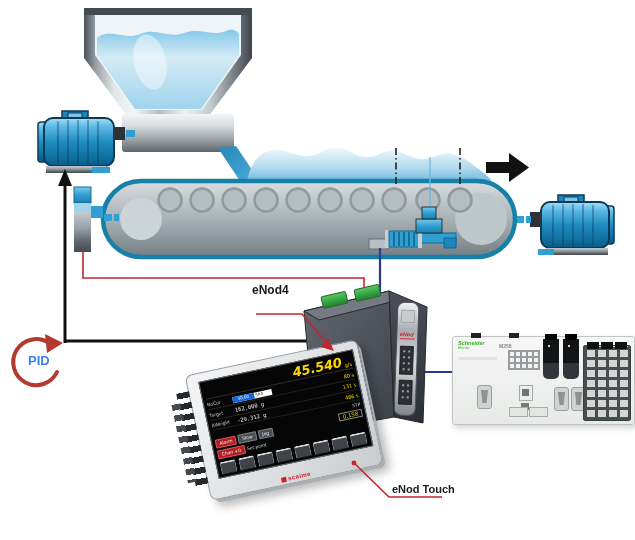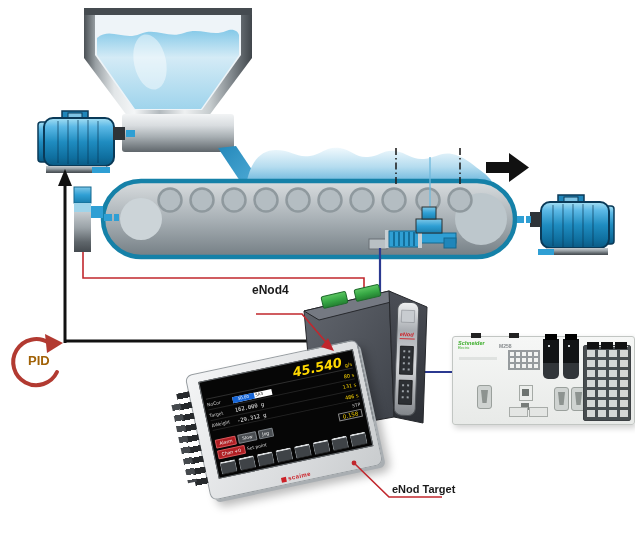--- a/index.html
+++ b/index.html
@@ -2,21 +2,21 @@
 <html><head>
 <meta charset="utf-8">
 <style>
   html,body{margin:0;padding:0;background:#fff;}
   #canvas{position:relative;width:635px;height:540px;background:#fff;overflow:hidden;
           font-family:"Liberation Sans", sans-serif;}
   svg{display:block;}
   #bg-svg{position:absolute;left:0;top:0;z-index:1;}
   #overlay-svg{position:absolute;left:0;top:0;z-index:30;pointer-events:none;}
   .diagram-label{position:absolute;z-index:25;font-weight:bold;color:#1a1a1a;font-size:12px;}
-  #pid-label{color:#a16207;font-size:13px;}
+  #pid-label{color:#3b82f6;font-size:13px;}
 
   
   #touch{position:absolute;left:196px;top:356px;width:176px;height:128px;z-index:10;
          transform:rotate(-12deg);}
   #touch .bezel{position:absolute;inset:0;background:linear-gradient(135deg,#f4f5f6,#dcdee0 60%,#c9ccce);
          border:1px solid #979da1;border-radius:7px;
          box-shadow:3px 4px 0 -1px #a9aeb2, 6px 8px 10px rgba(0,0,0,.28);}
   #touch .comb1{position:absolute;left:-12px;top:16px;width:13px;height:96px;
          background:repeating-linear-gradient(180deg,#26292c 0 6px,rgba(0,0,0,0) 6px 11px);}
   #touch .comb2{position:absolute;left:-19px;top:26px;width:9px;height:80px;
@@ -397,21 +397,21 @@
   <div class="slot" style="left:56px;"></div>
   <div class="slot" style="left:76px;"></div>
   <div class="term">
     <div class="cap" style="right:3px;"></div>
     <div class="cap" style="right:17px;"></div>
     <div class="cap" style="right:31px;"></div>
   </div>
 </div>
 
 <span class="diagram-label" style="left:252px;top:283px;">eNod4</span>
-<span class="diagram-label" style="left:392px;top:483px;font-size:11px;">eNod Target</span>
+<span class="diagram-label" style="left:392px;top:483px;font-size:11px;">eNod Touch</span>
 <span class="diagram-label" id="pid-label" style="left:28px;top:353px;">PID</span>
 
 <svg id="overlay-svg" width="635" height="540" viewBox="0 0 635 540">
   <path d="M256,314 H302 L331,348" stroke="#c1272d" stroke-width="1.6" fill="none"></path>
   <polygon points="334,351 321,347 328,338" fill="#c1272d"></polygon>
   <circle cx="354" cy="463" r="2.4" fill="#c1272d"></circle>
   <path d="M354,463 L389,497 H442" stroke="#c1272d" stroke-width="1.6" fill="none"></path>
 </svg>
 
 </div>

